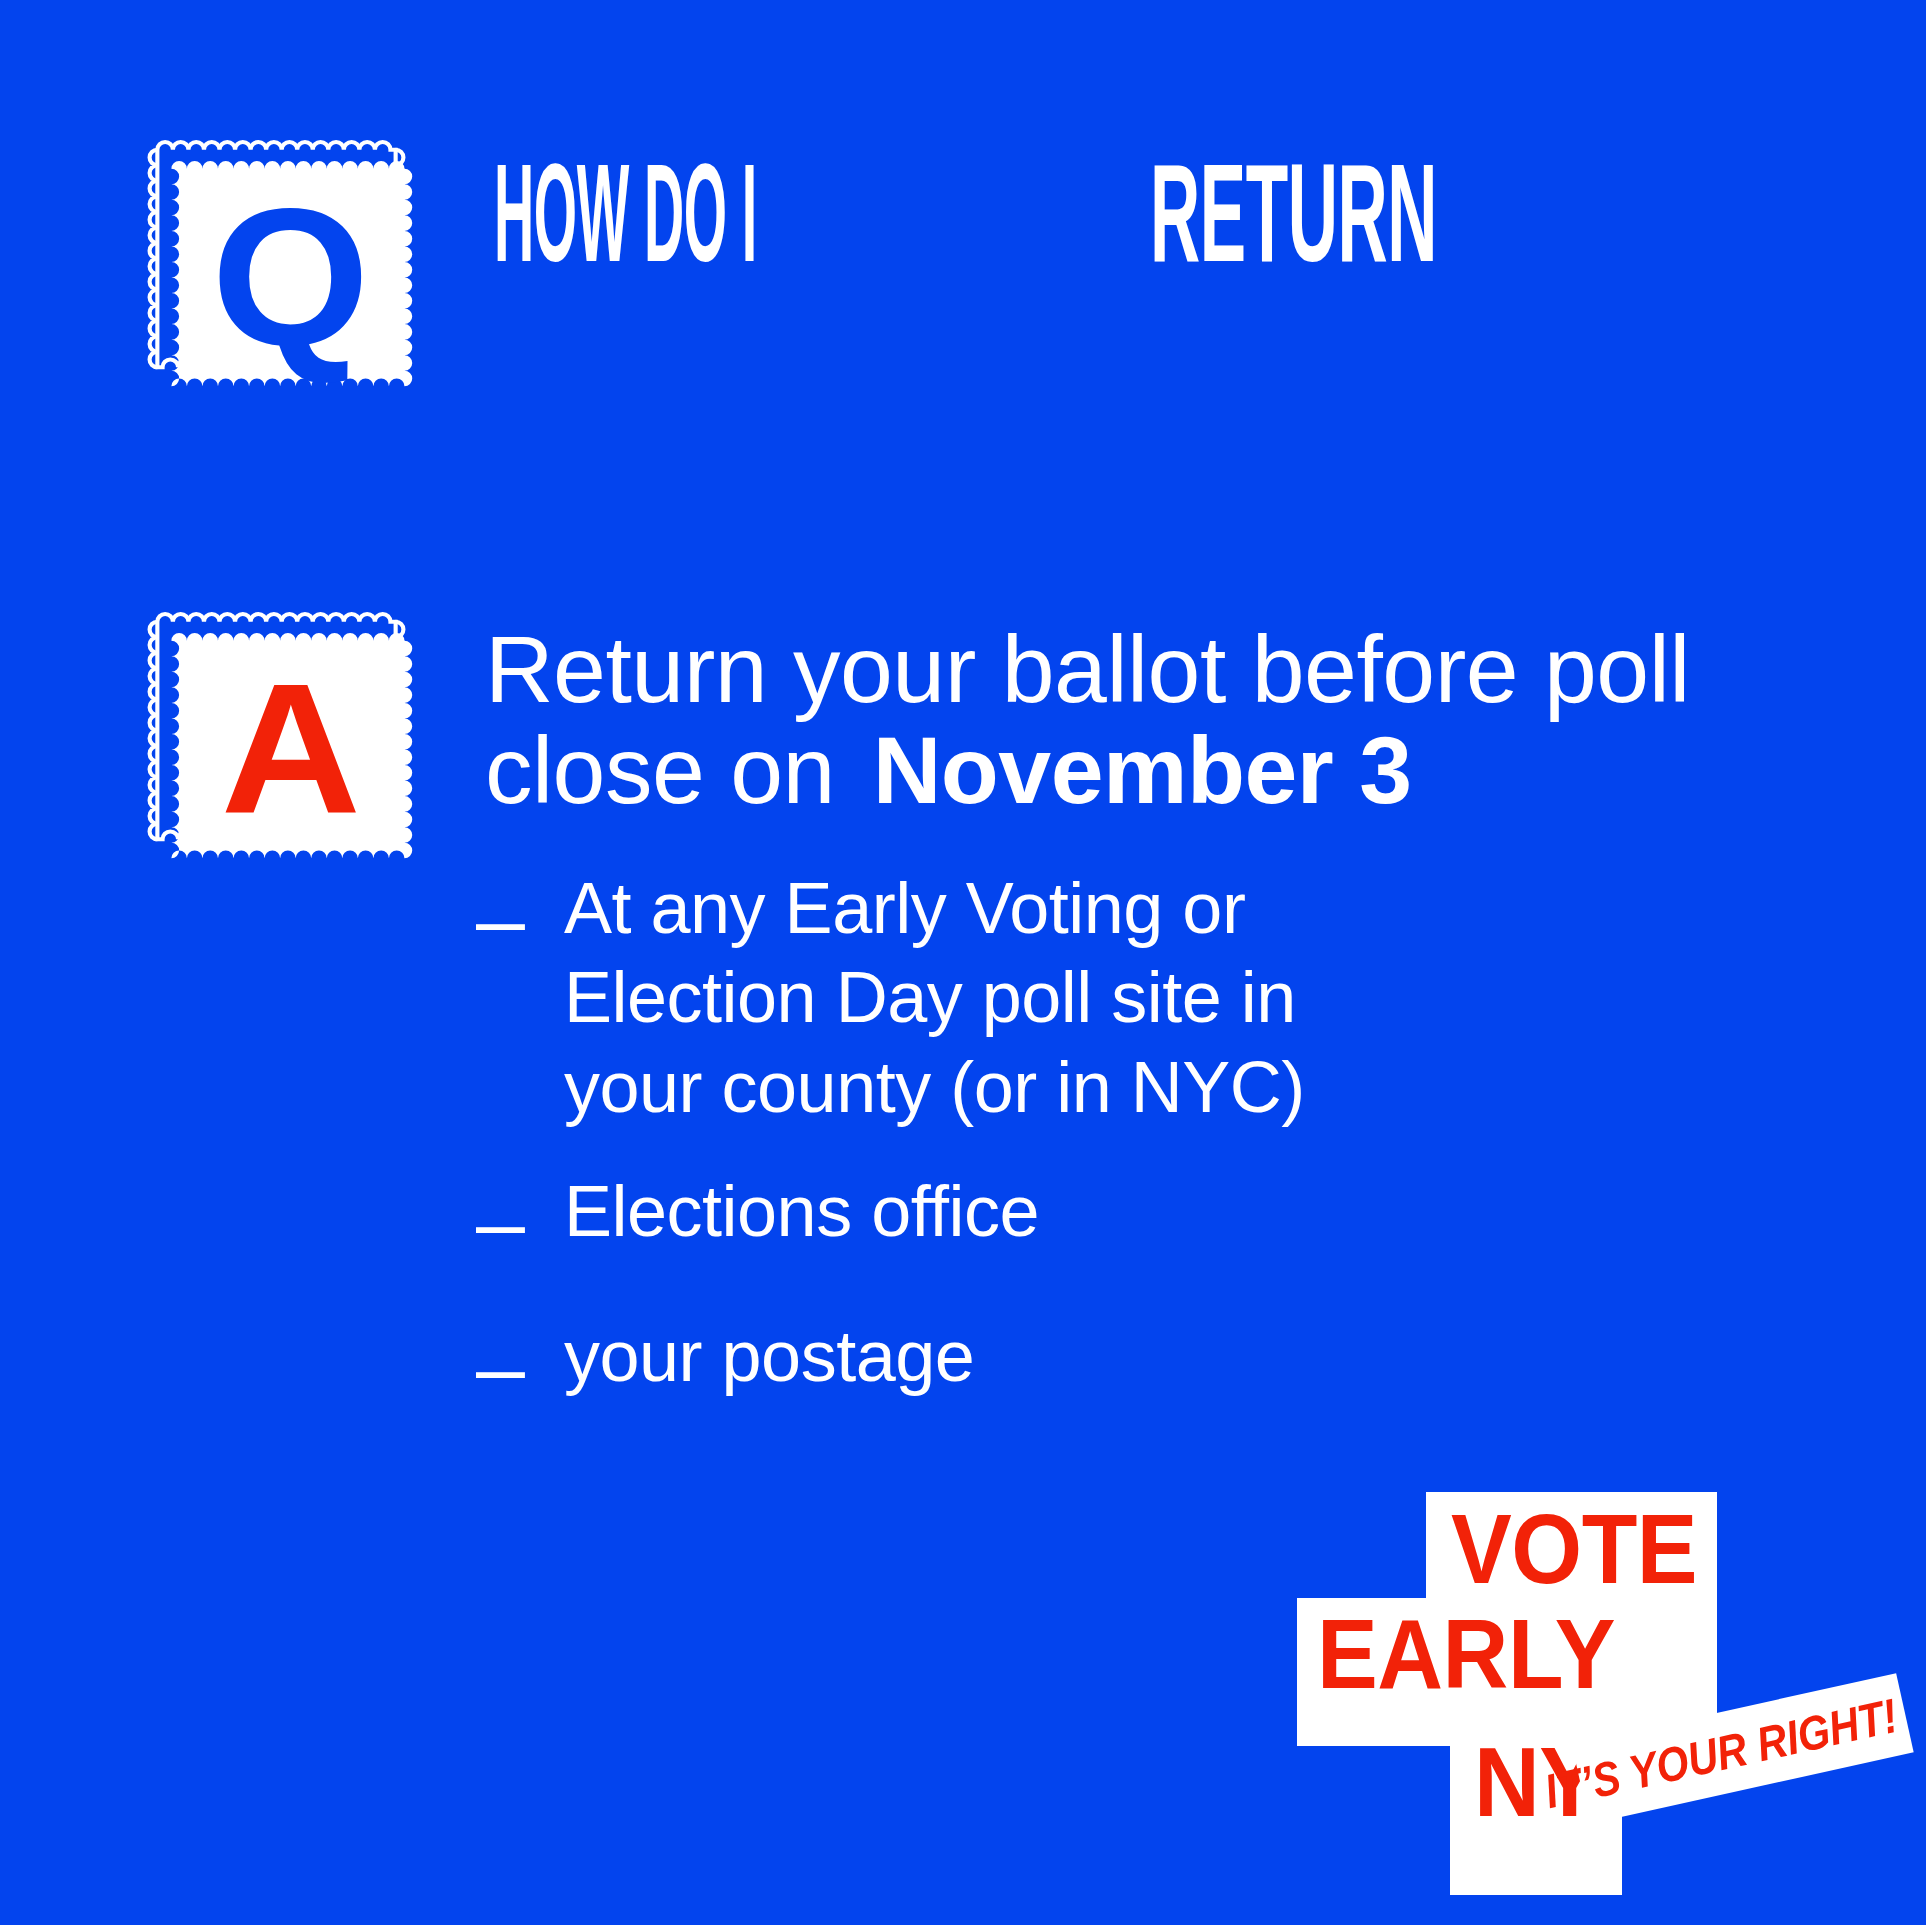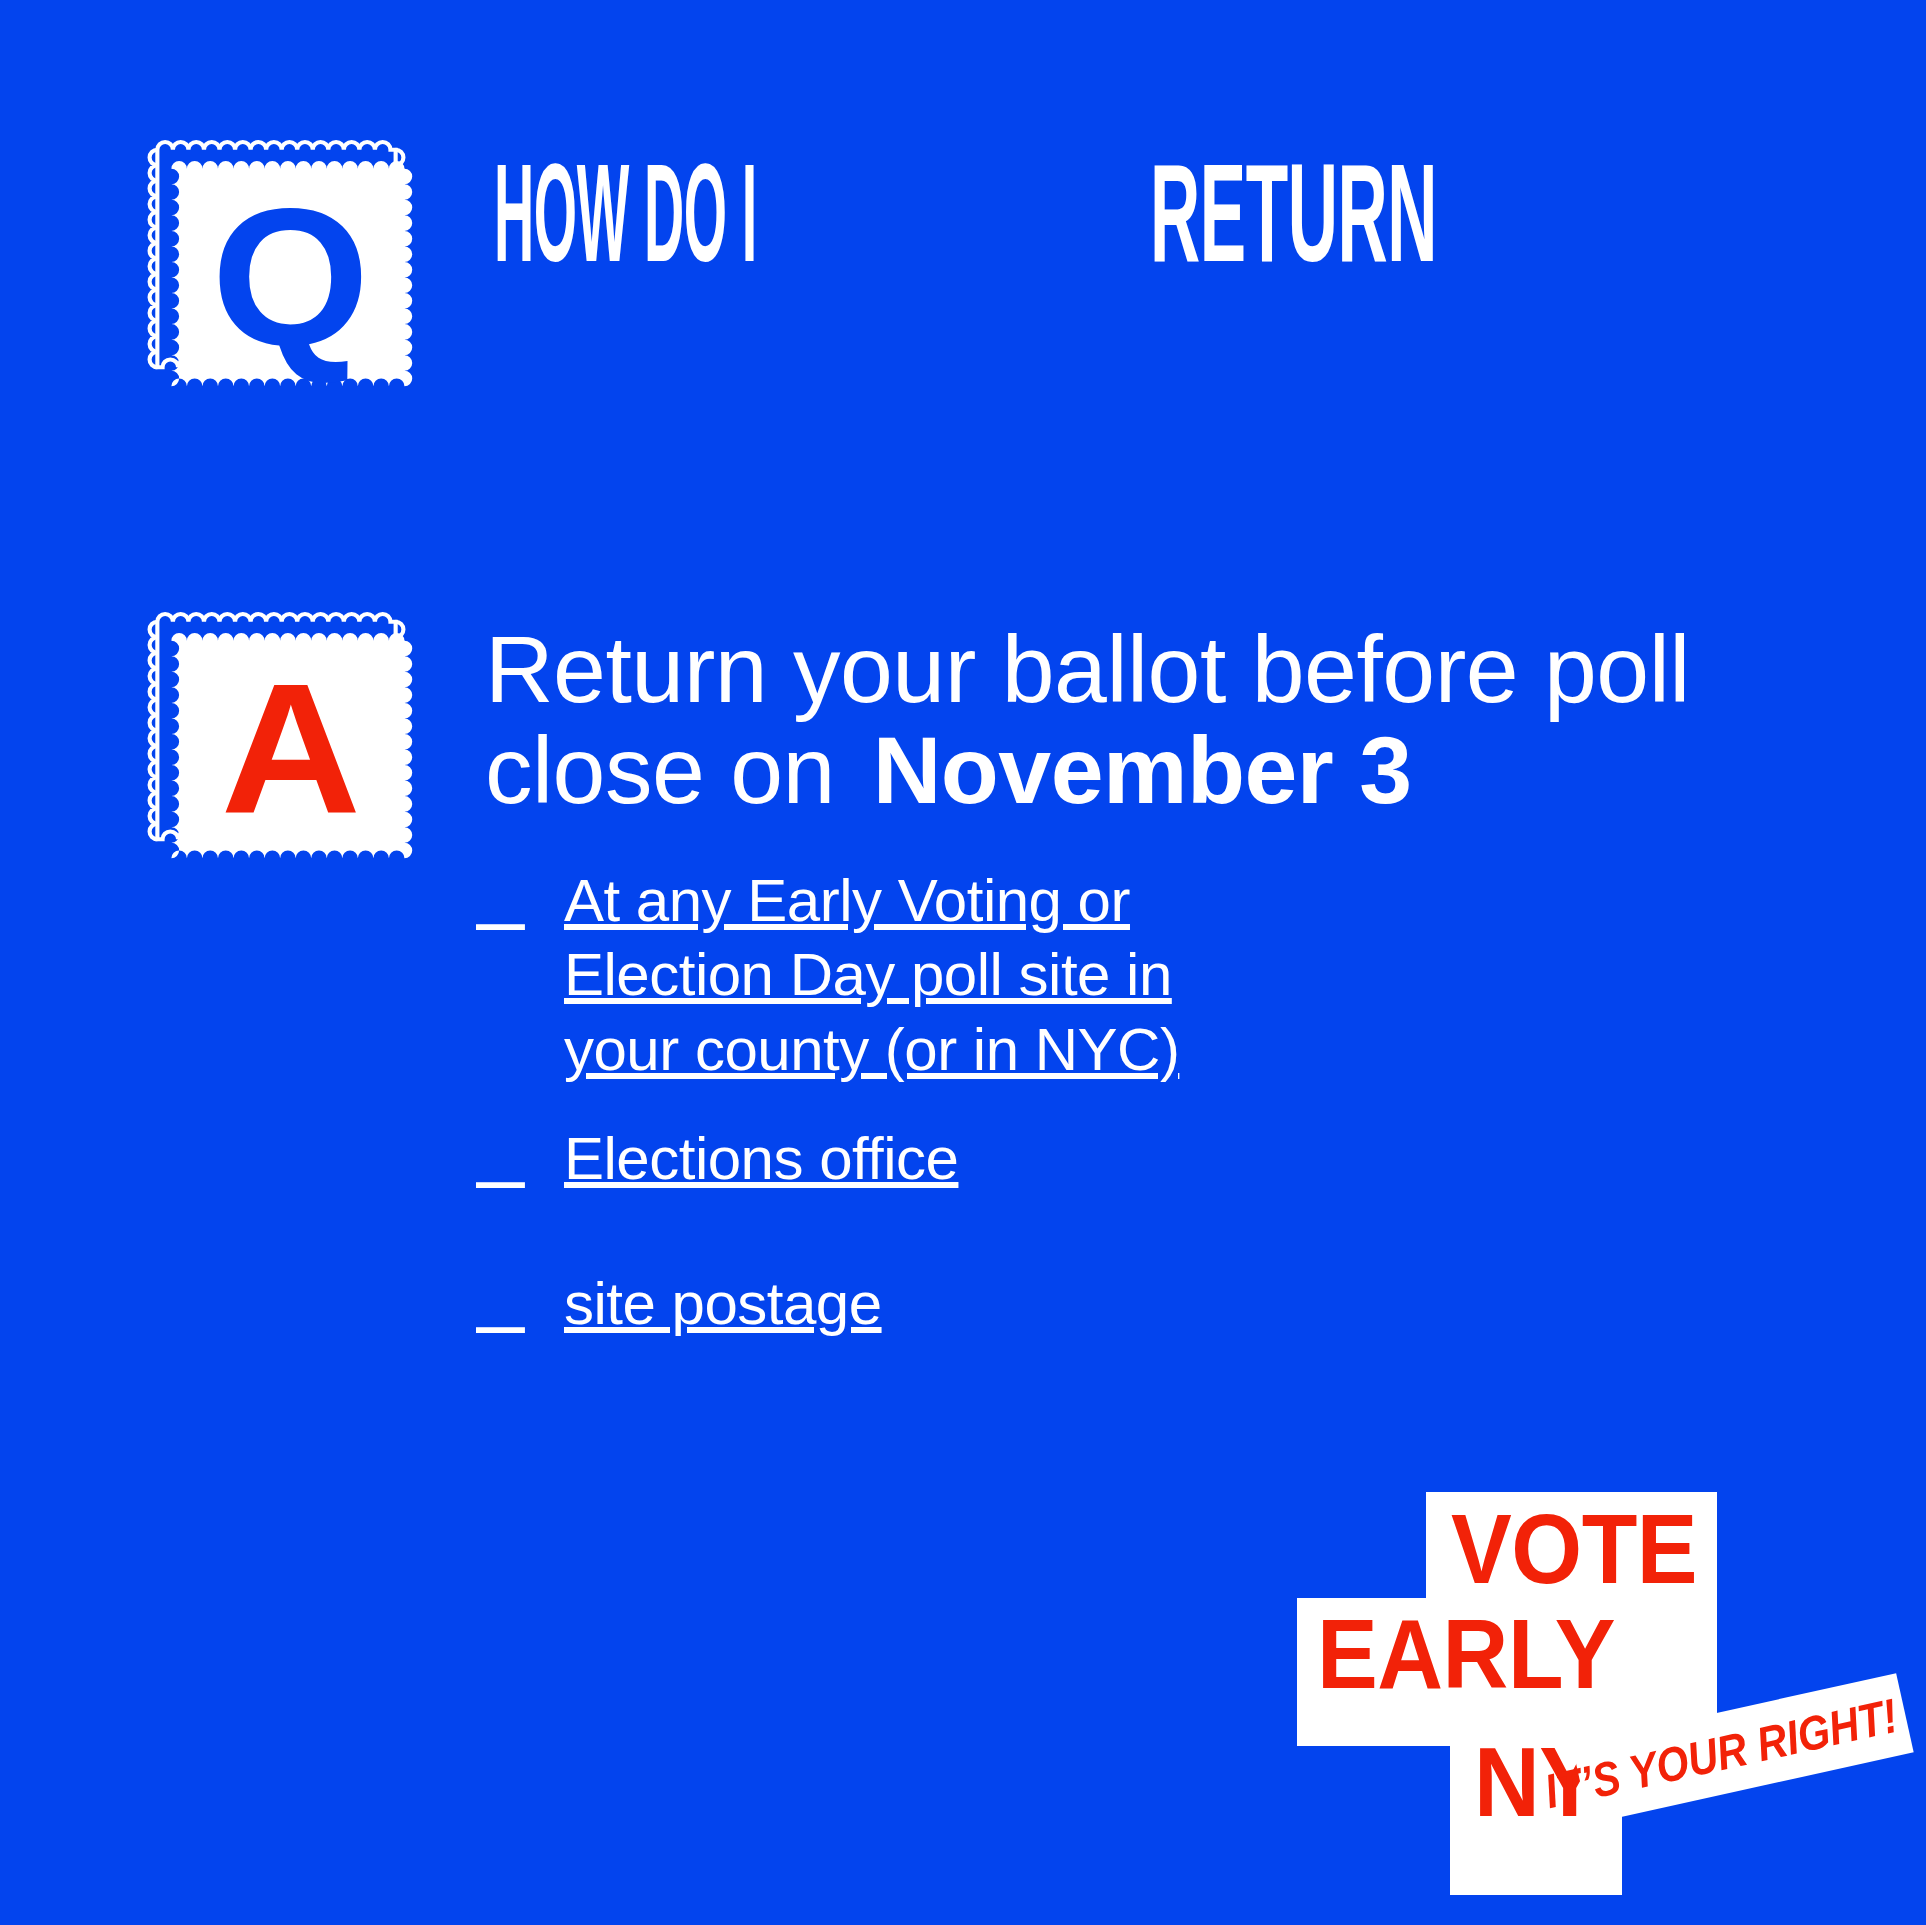--- a/index.html
+++ b/index.html
@@ -65,22 +65,22 @@
     display:flex;align-items:flex-start;
     margin-bottom:35px;
   }
   .bullet .dash{
     flex:0 0 auto;width:88px;
     font-size:88px;line-height:1.25;
     font-weight:400;
   }
   .bullet .btext{
     flex:1 1 auto;
-    font-size:60px;line-height:1.24;
-    font-weight:400;letter-spacing:-0.5px;text-decoration:underline;
+    font-size:72px;line-height:1.24;
+    font-weight:400;letter-spacing:-0.5px;
   }
   .bullet .btext .cont{display:block;}
 
   
   .logo{position:absolute;left:1289px;top:1470px;width:615px;height:430px;}
   .blk{position:absolute;background:#ffffff;}
   .blk-vote{left:137px;top:22px;width:291px;height:139px;}
   .blk-early{left:8.3px;top:128px;width:420px;height:148px;}
   .blk-ny{left:161px;top:259px;width:172px;height:166px;}
   .logo-type{
@@ -160,21 +160,21 @@
     <div class="bullet">
       <span class="dash">–</span>
       <span class="btext">
         <span class="cont">Elections office</span>
       </span>
     </div>
 
     <div class="bullet">
       <span class="dash">–</span>
       <span class="btext">
-        <span class="cont">site postage</span>
+        <span class="cont">your postage</span>
       </span>
     </div>
 
   </div>
 
   <div class="logo">
     <div class="blk blk-vote"></div>
     <div class="blk blk-early"></div>
     <div class="blk blk-ny"></div>
     <div class="logo-type t-vote">VOTE</div>

